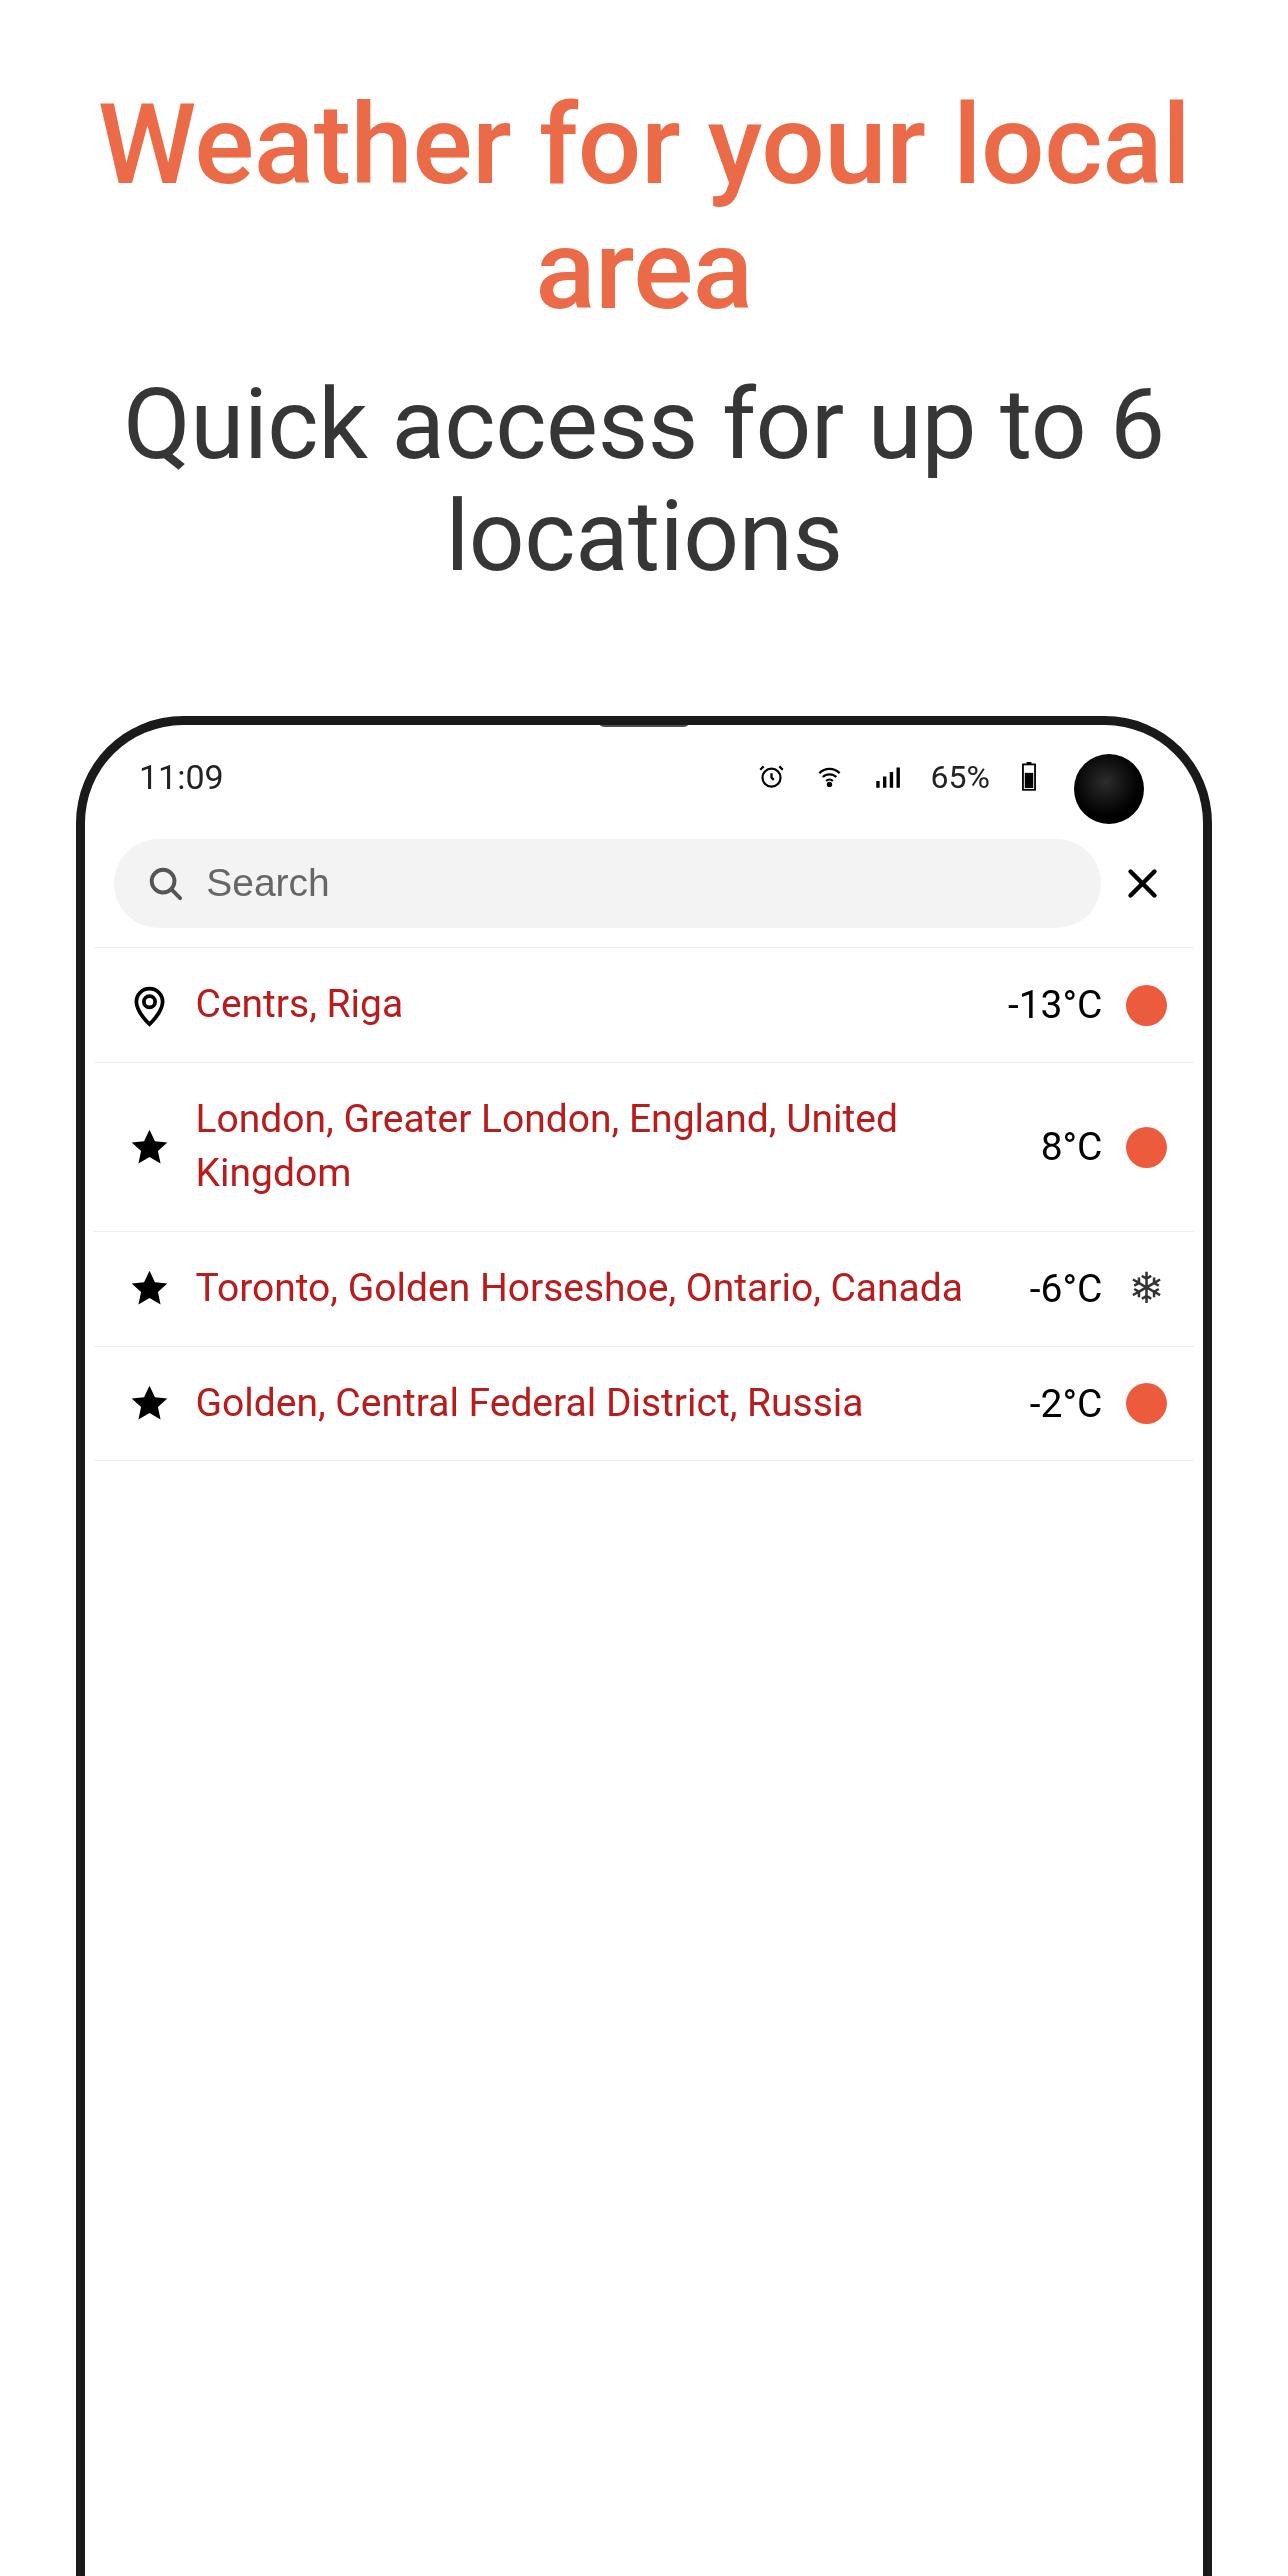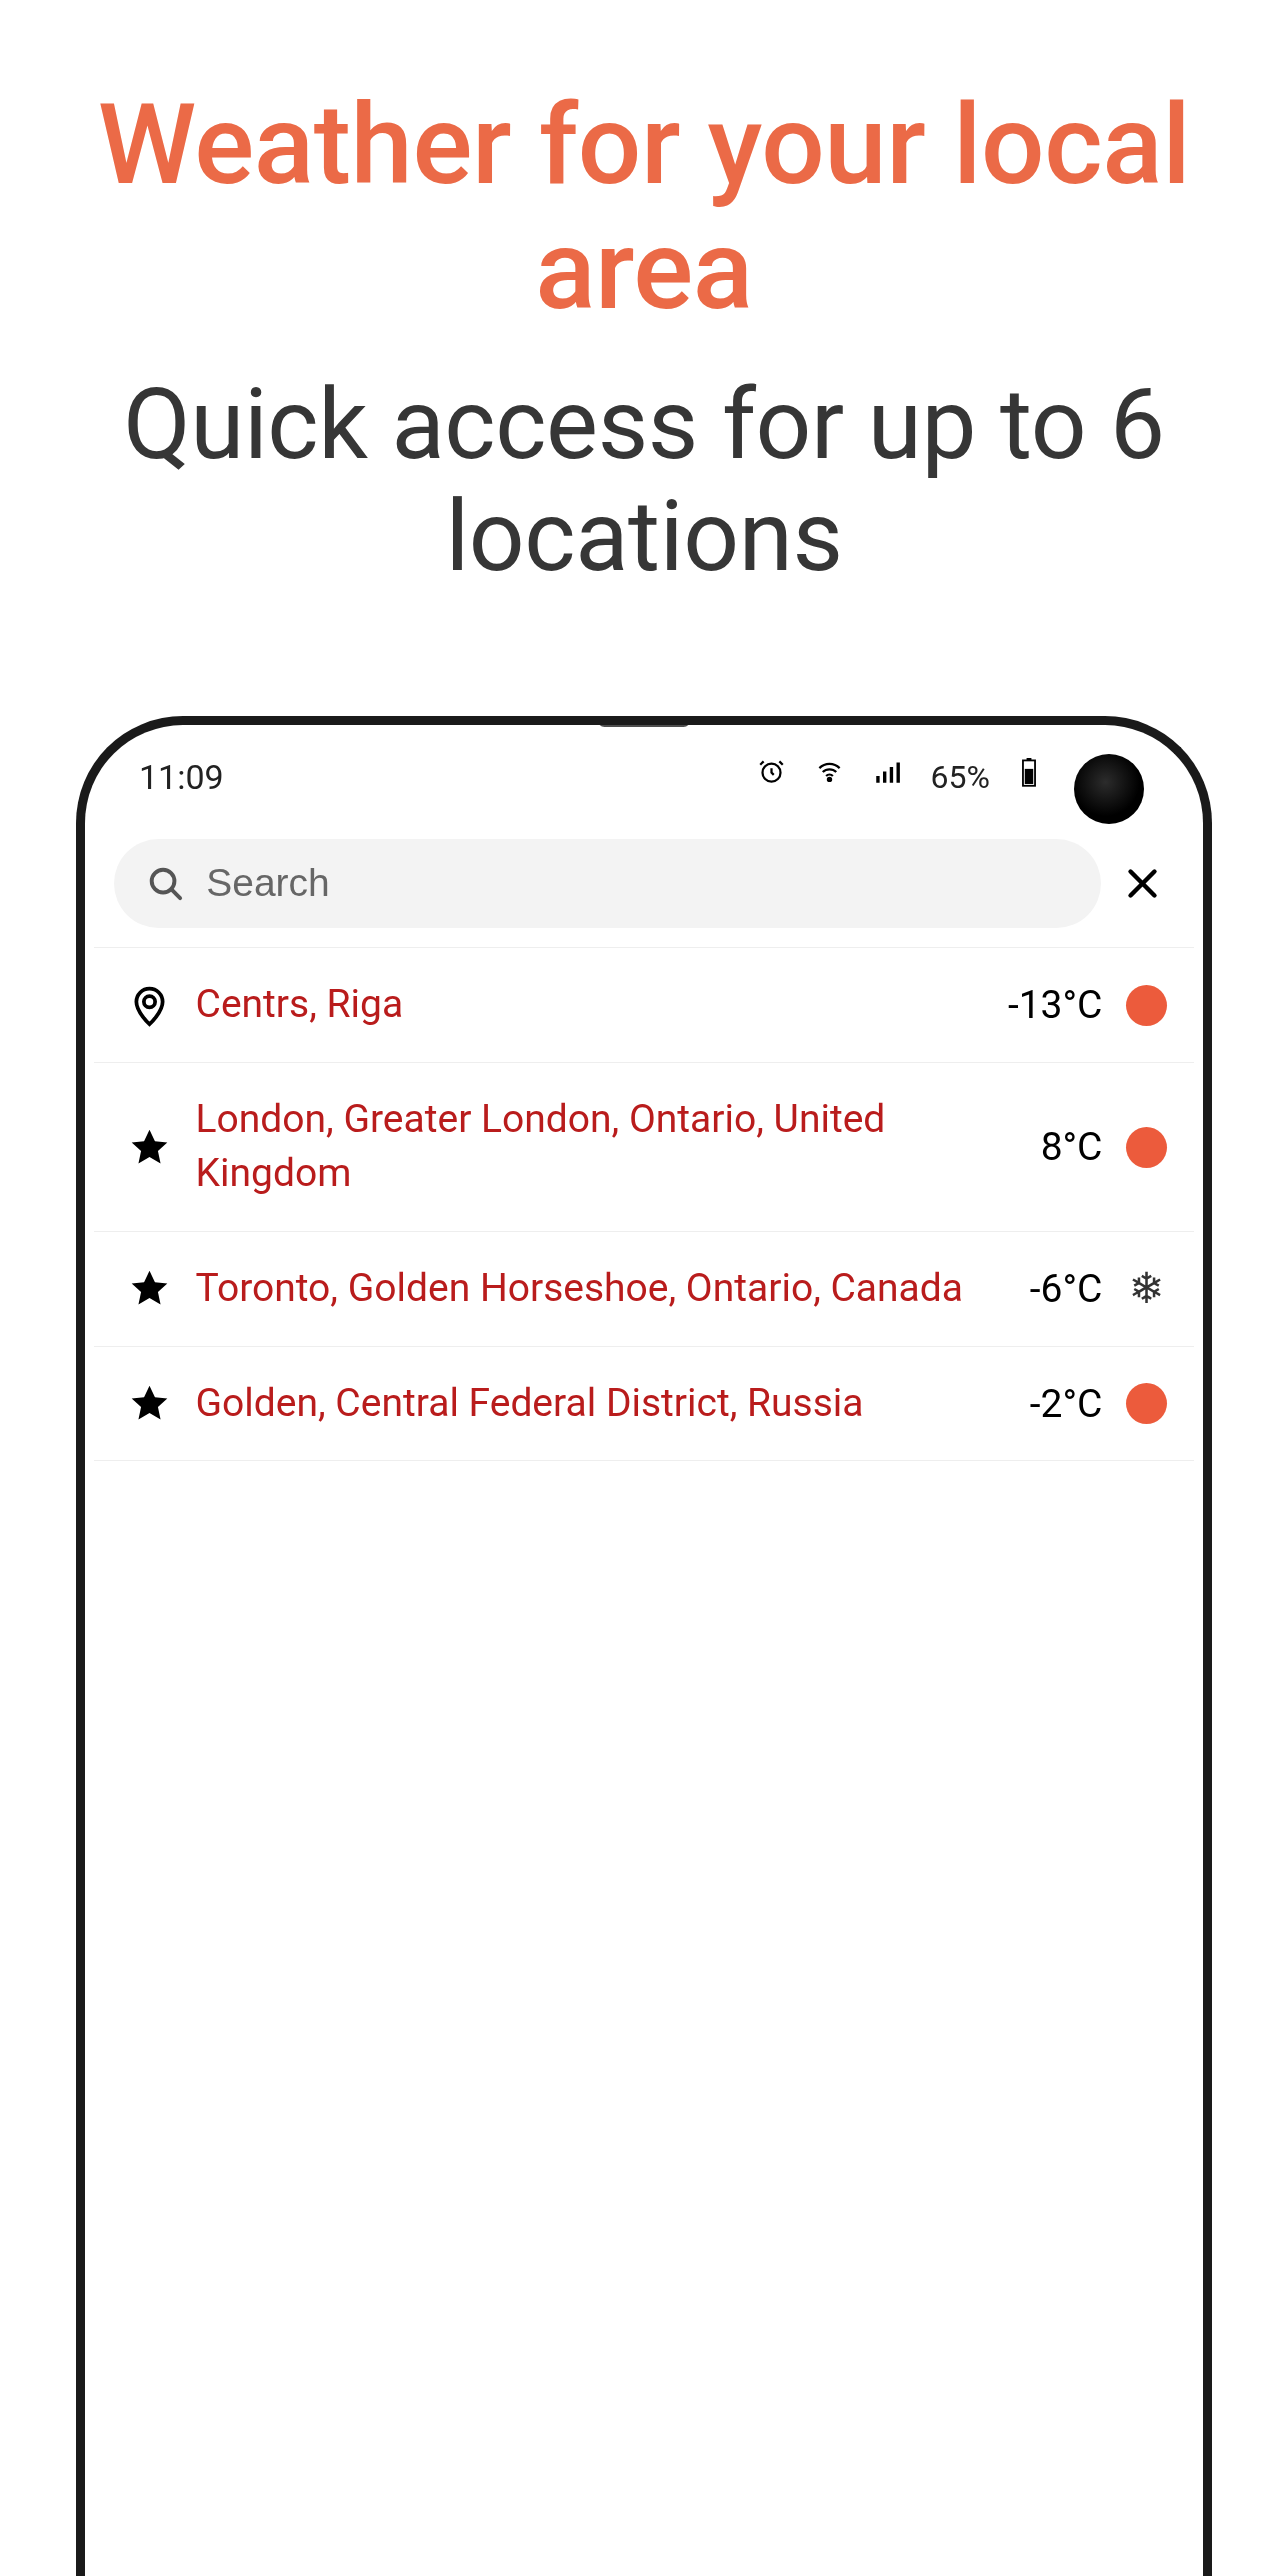--- a/index.html
+++ b/index.html
@@ -69,20 +69,21 @@
     display: flex;
     align-items: center;
     justify-content: space-between;
     padding: 0 45px 0 45px;
     font-size: 34px;
     color: #222;
   }
   .status-left { font-weight: 400; }
   .status-right {
     display: flex;
+    align-items: center;
     gap: 30px;
     font-size: 32px;
   }
   .camera-hole {
     position: absolute;
     top: 19.7px;
     right: 50px;
     width: 70px; height: 70px;
     border-radius: 50%;
     background: radial-gradient(circle at 45% 40%, #2c2c2c 0%, #000 60%);
@@ -260,21 +261,21 @@
           <div class="loc-wx">
             <div class="sun-dot"></div>
           </div>
         </div>
         <div class="loc-row">
           <div class="loc-icon">
             <svg width="45" height="45" viewBox="0 0 24 24" fill="#000">
               <path d="M12 2.5l2.9 6.2 6.6.6-5 4.6 1.4 6.6L12 17l-5.9 3.5 1.4-6.6-5-4.6 6.6-.6L12 2.5Z"></path>
             </svg>
           </div>
-          <div class="loc-name">London, Greater London, Ontario, United Kingdom</div>
+          <div class="loc-name">London, Greater London, England, United Kingdom</div>
           <div class="loc-temp">8°C</div>
           <div class="loc-wx">
             <div class="sun-dot"></div>
           </div>
         </div>
         <div class="loc-row">
           <div class="loc-icon">
             <svg width="45" height="45" viewBox="0 0 24 24" fill="#000">
               <path d="M12 2.5l2.9 6.2 6.6.6-5 4.6 1.4 6.6L12 17l-5.9 3.5 1.4-6.6-5-4.6 6.6-.6L12 2.5Z"></path>
             </svg>

